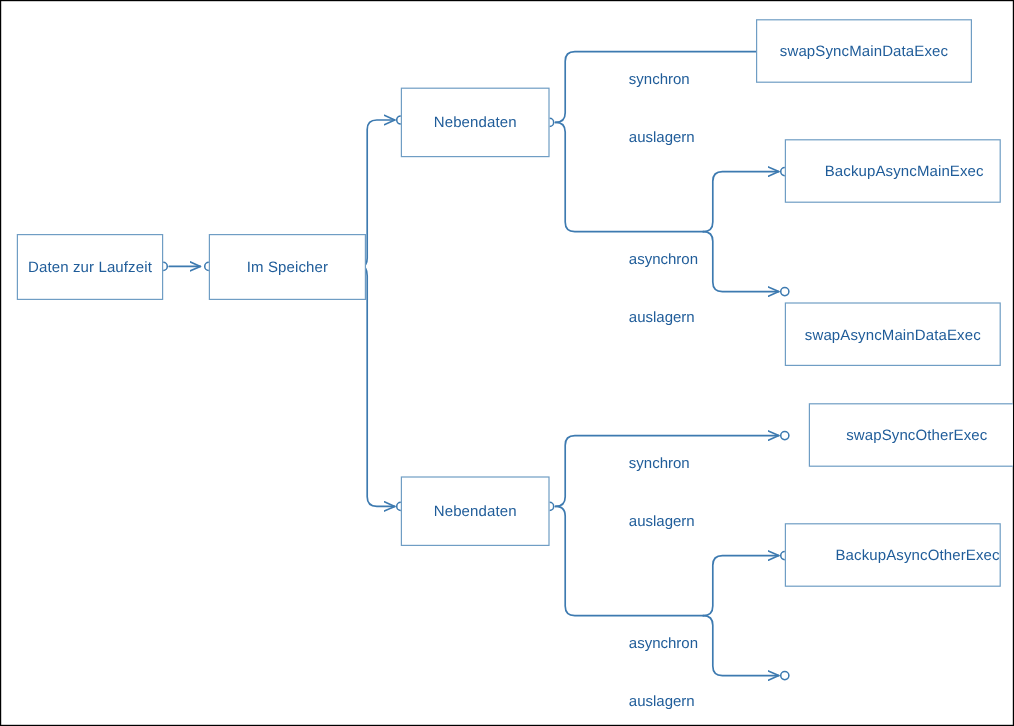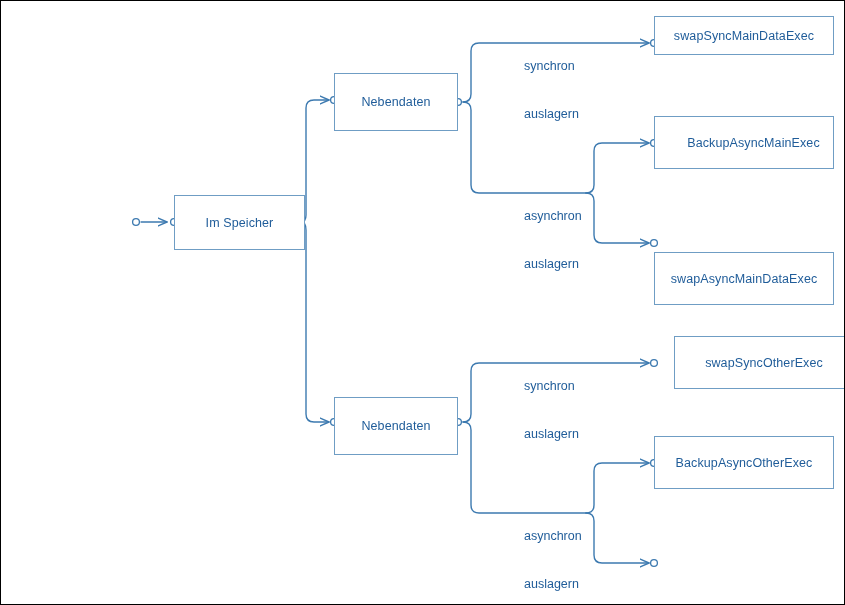--- a/index.html
+++ b/index.html
@@ -93,50 +93,56 @@
       <circle cx="457" cy="421" r="3.4"></circle>
       <circle cx="653" cy="42" r="3.4"></circle>
       <circle cx="653" cy="142" r="3.4"></circle>
       <circle cx="653" cy="242" r="3.4"></circle>
       <circle cx="653" cy="362" r="3.4"></circle>
       <circle cx="653" cy="462" r="3.4"></circle>
       <circle cx="653" cy="562" r="3.4"></circle>
     </g>
   </svg>
 
+  <div class="node" style="left:13px; top:194px; width:122px; height:55px;">
+    <div>
+      <span>Daten zur</span>
+      <span>Laufzeit</span>
+    </div>
+  </div>
 
   <div class="node" style="left:173px; top:194px; width:131px; height:55px;">
     <span>Im Speicher</span>
   </div>
 
   <div class="node" style="left:333px; top:72px; width:124px; height:58px;">
     <span>Nebendaten</span>
   </div>
 
   <div class="node" style="left:333px; top:382px; width:124px; height:58px;margin-top:14px;">
     <span>Nebendaten</span>
   </div>
 
-  <div class="node" style="left:653px; top:15px; width:180px; height:39px;">
+  <div class="node" style="left:629px; top:15px; width:180px; height:53px;">
     <span>swapSyncMainDataExec</span>
   </div>
 
   <div class="node" style="left:653px; top:115px; width:180px; height:53px;padding-left:19px;">
     <span>BackupAsyncMainExec</span>
   </div>
 
   <div class="node" style="left:653px; top:215px; width:180px; height:53px;margin-top:36px;">
     <span>swapAsyncMainDataExec</span>
   </div>
 
   <div class="node" style="left:653px; top:335px; width:180px; height:53px;margin-left:20px;">
     <span>swapSyncOtherExec</span>
   </div>
 
-  <div class="node" style="left:653px; top:435px; width:180px; height:53px;">
+  <div class="node" style="left:653px; top:435px; width:180px; height:53px;justify-content:flex-end;">
     <span>BackupAsyncOtherExec</span>
   </div>
 
 
   <div class="edge-label" style="left:484px; top:25px;">
     <span>synchron</span>
     <span>auslagern</span>
   </div>
 
   <div class="edge-label" style="left:484px; top:175px;">

